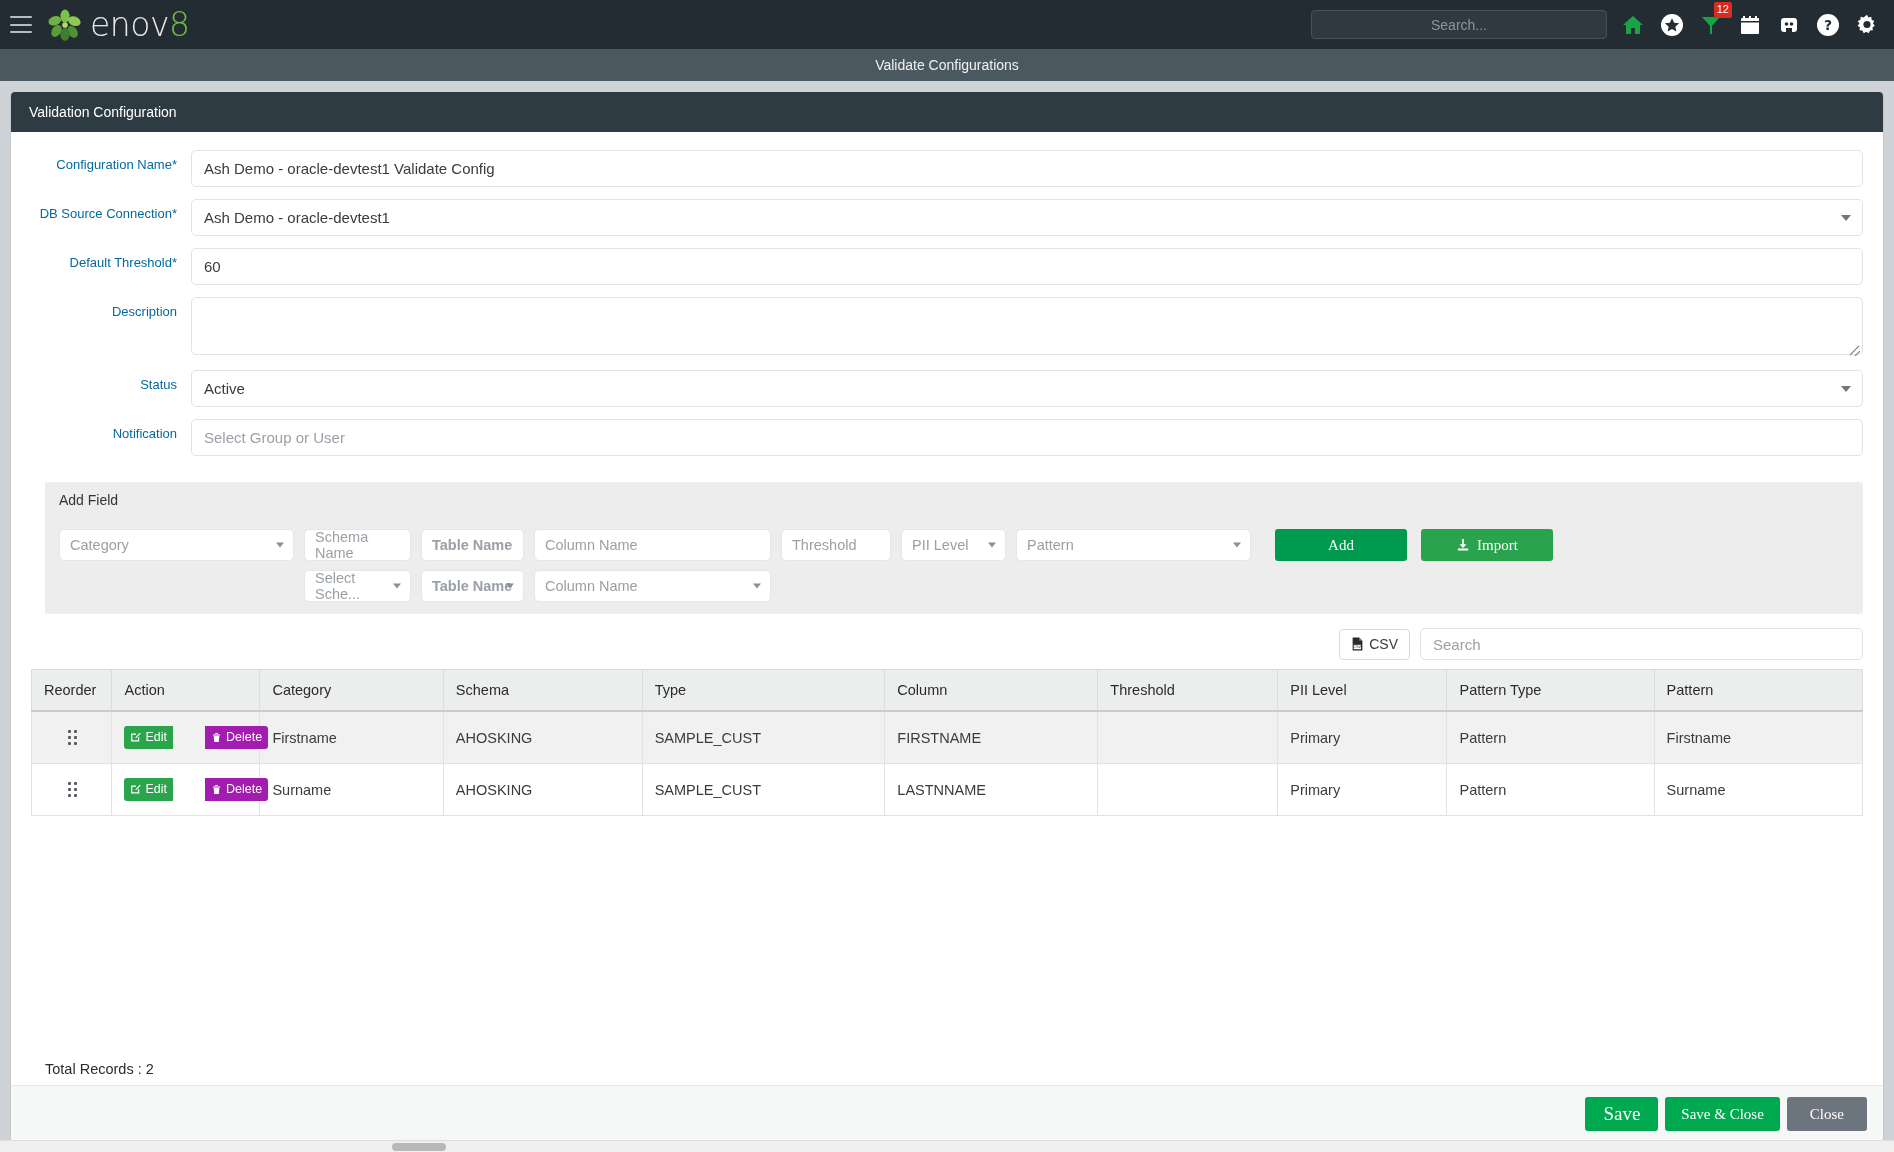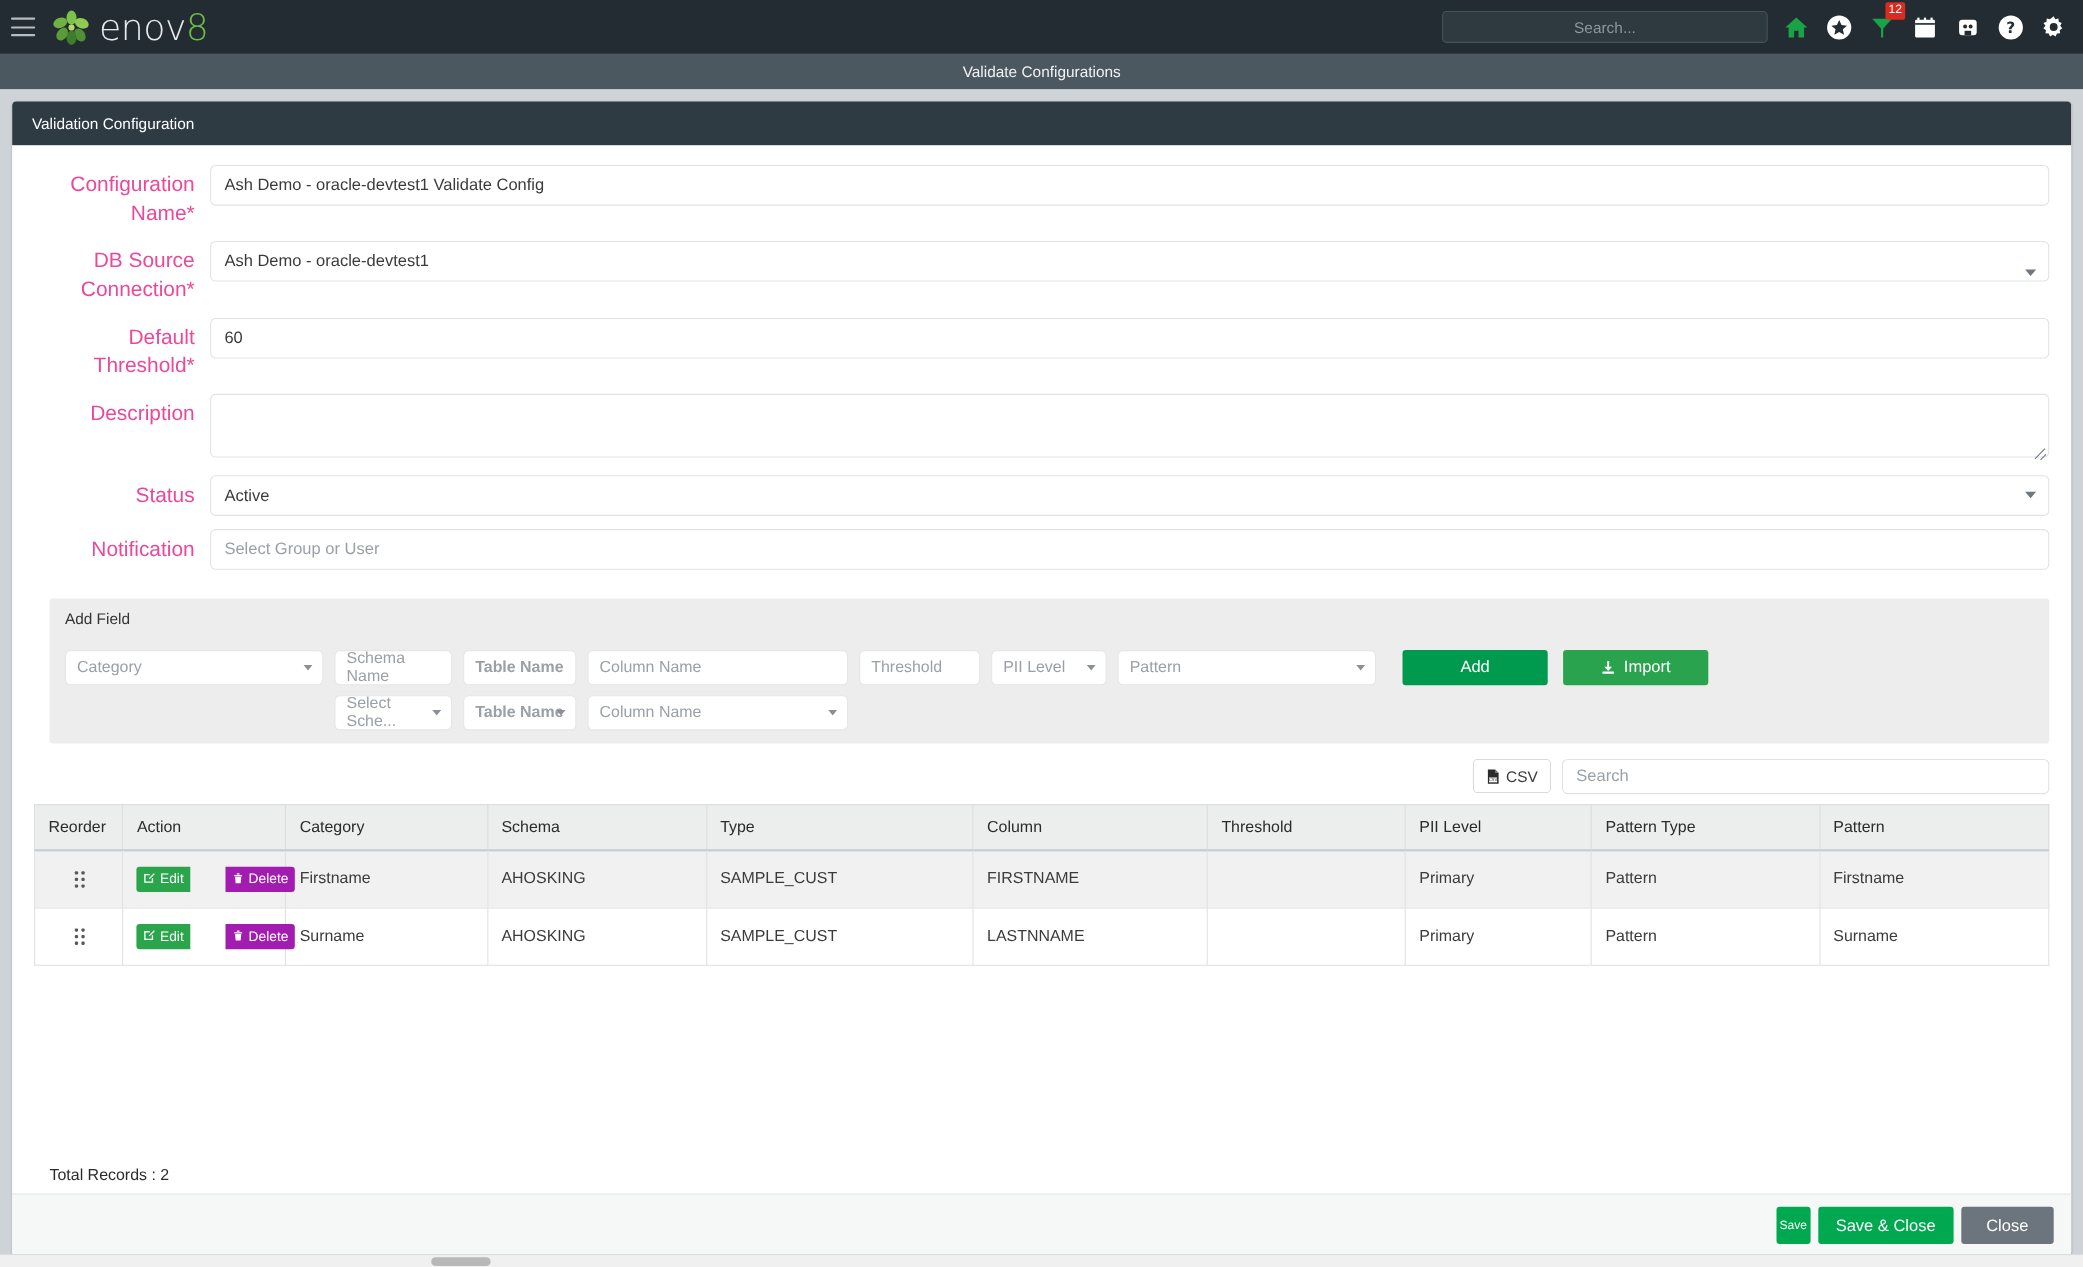--- a/index.html
+++ b/index.html
@@ -92,21 +92,21 @@
     font-size: 14px;
     padding: 12px 18px;
   }
   .card-body { padding: 18px 20px 0 20px; flex: 1; overflow: hidden; }
 
   
   .form-row { display: flex; margin-bottom: 12px; }
   .form-label {
     width: 160px; flex: 0 0 160px;
     text-align: right; padding-right: 14px; padding-top: 6px;
-    font-size: 19px; color: #ec4899; line-height: 1.35;
+    font-size: 13px; color: #0369a1; line-height: 1.35;
   }
   .form-control-wrap { flex: 1; position: relative; }
   .form-control {
     width: 100%;
     height: 37px;
     border: 1px solid #dfe3e8;
     border-radius: 5px;
     padding: 0 12px;
     font-size: 15px;
     color: #3b3b3b;
@@ -165,21 +165,21 @@
   .w-cat { width: 235px; }
   .w-schema { width: 107px; }
   .w-table { width: 103px; font-weight: bold; }
   .w-col { width: 237px; }
   .w-thr { width: 110px; }
   .w-pii { width: 105px; }
   .w-pat { width: 235px; }
   .btn {
     border: none; border-radius: 3px;
     color: #fff; font-size: 15px;
-    font-family: Liberation Sans, sans-serif;
+    font-family: Liberation Serif, serif;
     cursor: pointer;
     display: inline-flex; align-items: center; justify-content: center; gap: 7px;
   }
   .btn-add { background: #009a4e; width: 132px; height: 32px; }
   .btn-import { background: #2aa34f; width: 132px; height: 32px; }
 
   
   .table-tools {
     display: flex; justify-content: flex-end; align-items: center;
     gap: 10px; margin: 14px 0 9px 0;
@@ -251,21 +251,21 @@
   .total-records {
     font-size: 14.5px; color: #2b2b2b;
     padding: 10px 0 0 14px;
   }
   .card-footer {
     background: #f6f7f7;
     border-top: 1px solid #e5e7e8;
     padding: 11px 16px;
     display: flex; justify-content: flex-end; gap: 7px;
   }
-  .btn-save { background: #00a84f; height: 34px; padding: 0 3px; font-size: 11px;}
+  .btn-save { background: #00a84f; height: 34px; padding: 0 18px; font-size: 19px;}
   .btn-saveclose { background: #00a84f; height: 34px; padding: 0 16px; font-size: 15px;}
   .btn-close { background: #6c757d; height: 34px; padding: 0 23px; font-size: 15px;}
 
   
   .hscroll {
     position: absolute; left: 0; bottom: 0;
     width: 1894px; height: 12px;
     background: #f0f0f0; border-top: 1px solid #dcdcdc;
   }
   .hscroll .thumb {

